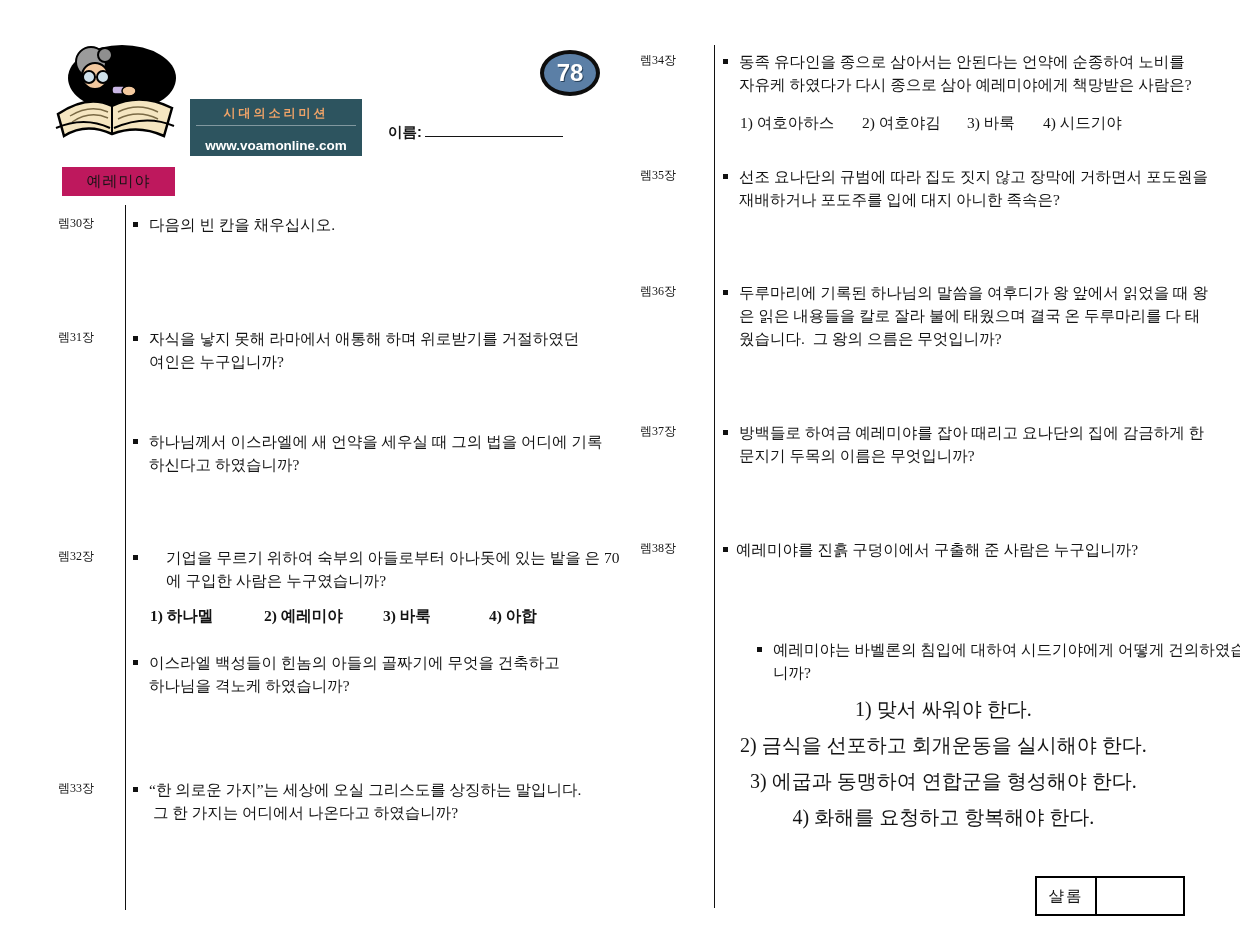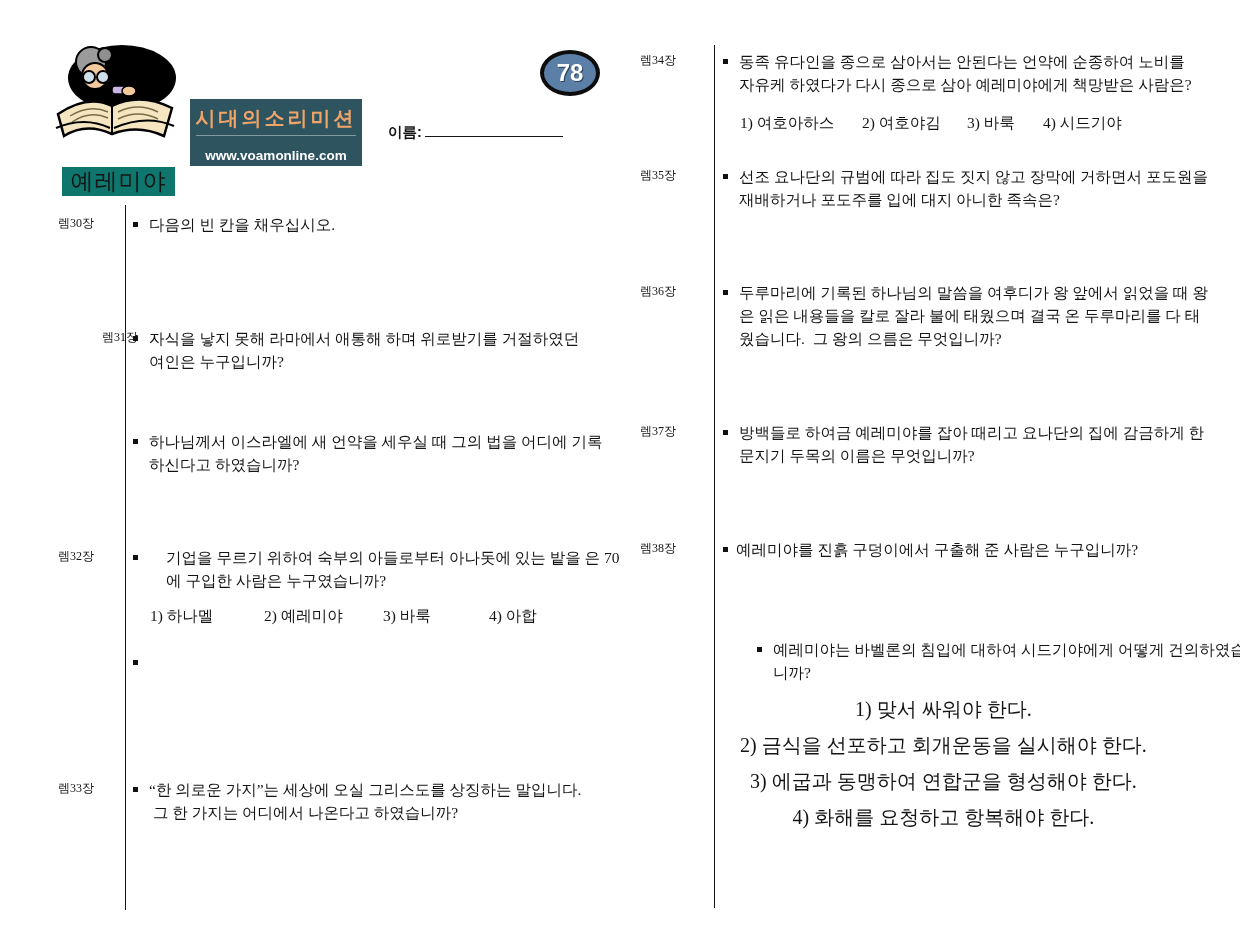--- a/index.html
+++ b/index.html
@@ -21,34 +21,34 @@
     display:flex; align-items:center; justify-content:center;
     color:#ffffff; font-family:"Liberation Sans",sans-serif; font-weight:bold; font-size:24px;
     text-shadow:1px 1px 0 #27415c;
   }
   .logo{
     position:absolute; left:190px; top:99px; width:172px; background:#2d545f;
     text-align:center; padding:4px 0 3px 0;
   }
   .logo .l1{
     display:block; color:#f0a468; font-family:"Liberation Sans",sans-serif;
-    font-weight:bold; font-size:20px; letter-spacing:3px; padding:2px 0 3px 0;
+    font-weight:bold; font-size:12px; letter-spacing:3px; padding:2px 0 3px 0;
   }
   .logo .l2{
     display:block; color:#ffffff; font-family:"Liberation Sans",sans-serif;
     font-weight:bold; font-size:13.5px; border-top:1px solid rgba(255,255,255,.4);
     padding-top:12px; margin:0 6px;
   }
   .name-row{position:absolute; left:388px; top:122px; font-size:14.5px; font-family:"Liberation Sans",sans-serif; font-weight:bold;}
   .name-line{display:inline-block; width:138px; height:14px; border-bottom:1.5px solid #141414; margin-left:3px;}
   
   .section-box{
     position:absolute; left:62px; top:167px; width:113px; height:29px;
-    background:#0f766e; display:flex; align-items:center; justify-content:center;
-    font-size:23px; letter-spacing:1px;
+    background:#be185d; display:flex; align-items:center; justify-content:center;
+    font-size:15px; letter-spacing:1px;
   }
   
   .vline{position:absolute; width:0; border-left:1.6px solid #111;}
   .vline.left{left:125px; top:205px; height:705px;}
   .vline.right{left:714px; top:45px; height:863px;}
   
   .chapter{position:absolute; font-size:12px;}
   .q{position:absolute; display:flex; gap:11px;}
   .bullet{flex:0 0 auto; width:5px; height:5px; background:#111; margin-top:9px;}
   .qtext{white-space:pre-wrap; font-size:15.5px; line-height:23px;}
@@ -95,48 +95,50 @@
 
   <div class="vline left"></div>
   <div class="vline right"></div>
 
   <div class="chapter" style="left:58px; top:215px;">렘30장</div>
   <div class="q" style="left:133px; top:213px; width:500px;">
     <span class="bullet"></span>
     <div class="qtext">다음의 빈 칸을 채우십시오.</div>
   </div>
 
-  <div class="chapter" style="left:58px; top:329px;margin-left:44px;">렘31장</div>
+  <div class="chapter" style="left:58px; top:329px;">렘31장</div>
   <div class="q" style="left:133px; top:327px; width:500px;">
     <span class="bullet"></span>
     <div class="qtext">자식을 낳지 못해 라마에서 애통해 하며 위로받기를 거절하였던
 여인은 누구입니까?</div>
   </div>
 
   <div class="q" style="left:133px; top:430px; width:500px;">
     <span class="bullet"></span>
     <div class="qtext">하나님께서 이스라엘에 새 언약을 세우실 때 그의 법을 어디에 기록
 하신다고 하였습니까?</div>
   </div>
 
   <div class="chapter" style="left:58px; top:548px;">렘32장</div>
   <div class="q" style="left:133px; top:546px; width:500px;gap:28px;">
     <span class="bullet"></span>
     <div class="qtext">기업을 무르기 위하여 숙부의 아들로부터 아나돗에 있는 밭을 은 70
 에 구입한 사람은 누구였습니까?</div>
   </div>
-  <div class="opts" style="left:150px; top:606px;">
+  <div class="opts" style="left:150px; top:606px;font-weight:bold;">
     <span style="width:114px;">1) 하나멜</span>
     <span style="width:119px;">2) 예레미야</span>
     <span style="width:106px;">3) 바룩</span>
     <span>4) 아합</span>
   </div>
 
   <div class="q" style="left:133px; top:651px; width:500px;">
     <span class="bullet"></span>
+    <div class="qtext">이스라엘 백성들이 힌놈의 아들의 골짜기에 무엇을 건축하고
+하나님을 격노케 하였습니까?</div>
   </div>
 
   <div class="chapter" style="left:58px; top:780px;">렘33장</div>
   <div class="q" style="left:133px; top:778px; width:510px;">
     <span class="bullet"></span>
     <div class="qtext">“한 의로운 가지”는 세상에 오실 그리스도를 상징하는 말입니다.
  그 한 가지는 어디에서 나온다고 하였습니까?</div>
   </div>
 
   <div class="chapter" style="left:640px; top:52px;">렘34장</div>
@@ -185,14 +187,18 @@
     <div class="qtext">예레미야는 바벨론의 침입에 대하여 시드기야에게 어떻게 건의하였습
 니까?</div>
   </div>
   <div class="opts-col" style="left:740px; top:698px;">
     <div>1) 맞서 싸워야 한다.</div>
     <div>2) 금식을 선포하고 회개운동을 실시해야 한다.</div>
     <div>3) 에굽과 동맹하여 연합군을 형성해야 한다.</div>
     <div>4) 화해를 요청하고 항복해야 한다.</div>
   </div>
 
+  <div class="shalom">
+    <div class="label">샬롬</div>
+    <div class="blank"></div>
+  </div>
 
 </div>
 
 </body></html>

